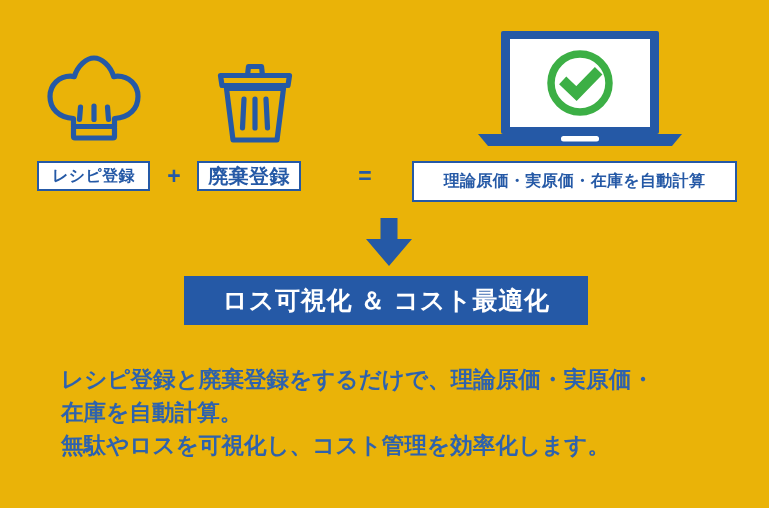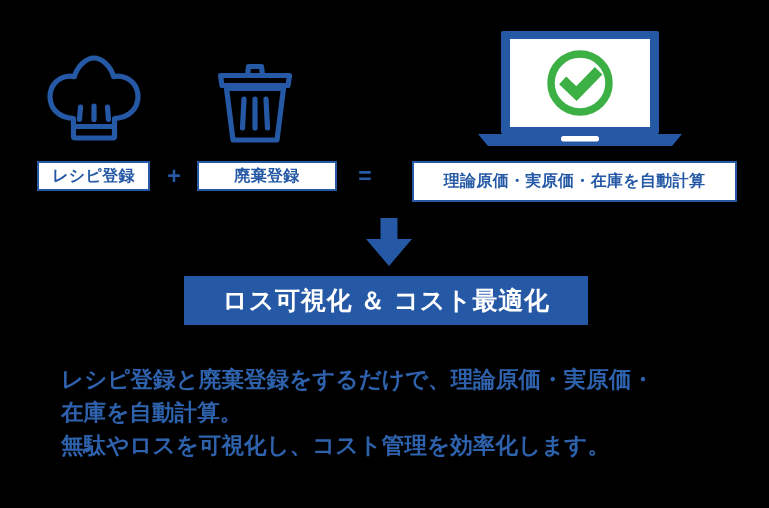--- a/index.html
+++ b/index.html
@@ -10,21 +10,21 @@
   }
   body {
     font-family: "Liberation Sans", "DejaVu Sans", sans-serif;
     -webkit-font-smoothing: antialiased;
   }
 
   #infographic {
     position: relative;
     width: 769px;
     height: 508px;
-    background: #000000;
+    background: #eab308;
     overflow: hidden;
   }
 
   
   .icon-wrap {
     position: absolute;
   }
 
   #chef-hat-icon   { left: 44px;  top: 52px;  width: 100px; height: 92px; }
   #trash-can-icon  { left: 216px; top: 54px;  width: 78px;  height: 92px; }
@@ -47,22 +47,22 @@
     white-space: nowrap;
   }
 
   #label-recipe {
     left: 37px;  top: 161px;
     width: 113px; height: 30px;
     font-size: 16px;
   }
   #label-waste {
     left: 197px; top: 161px;
-    width: 140px; height: 30px;
-    font-size: 16px;
+    width: 104px; height: 30px;
+    font-size: 20px;
   }
   #label-auto-calc {
     left: 412px; top: 161px;
     width: 325px; height: 41px;
     font-size: 16px;
   }
 
   
   .operator {
     position: absolute;

